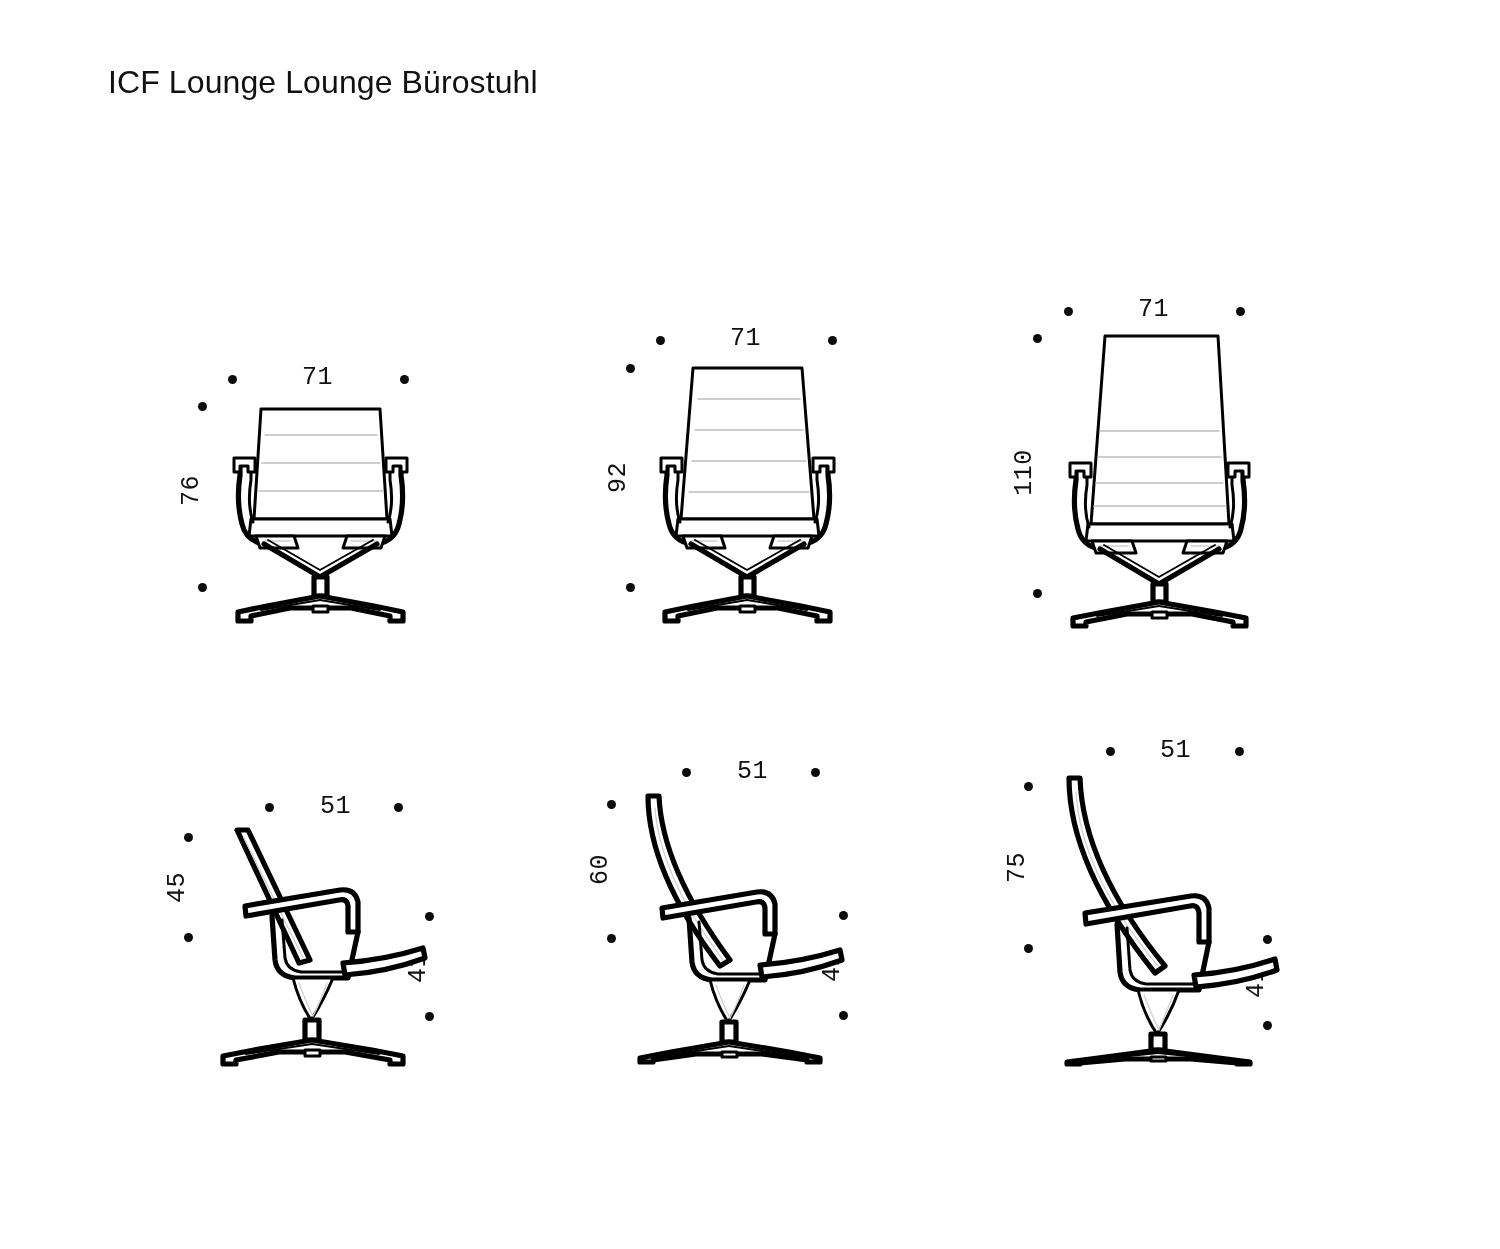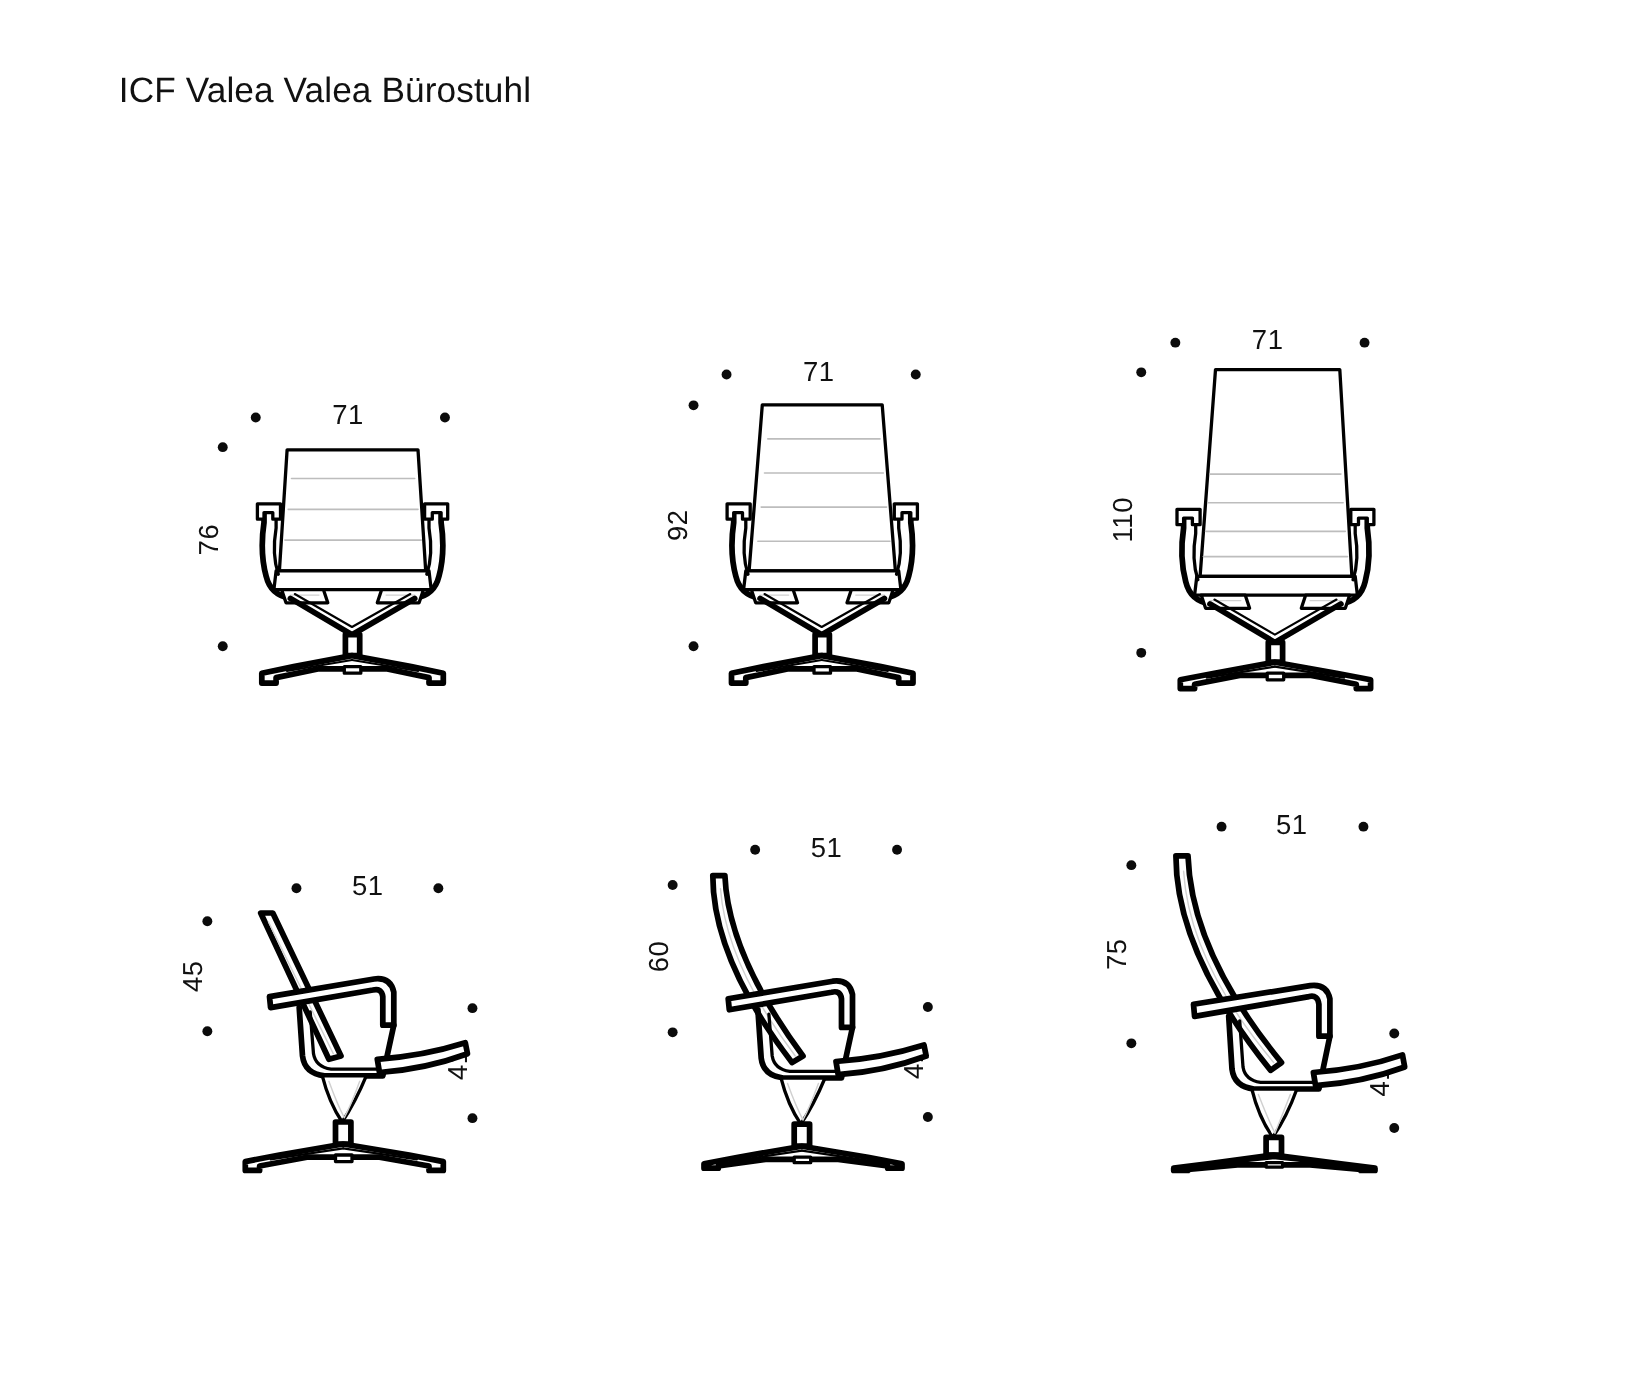--- a/index.html
+++ b/index.html
@@ -27,20 +27,21 @@
   }
   .figure-grid {
     position: absolute;
     left: 0;
     top: 0;
     width: 1500px;
     height: 1249px;
   }
   .figure {
     position: absolute;
+    font-family: Liberation Mono, monospace;
   }
   .dim-label {
     position: absolute;
     font-size: 25px;
     font-weight: 400;
     color: #111111;
     letter-spacing: 0.5px;
     line-height: 1;
     white-space: nowrap;
   }
@@ -60,21 +61,21 @@
   .ln-mid    { fill: none; stroke: #000; stroke-width: 3.0; stroke-linecap: round; stroke-linejoin: round; }
   .ln-thin   { fill: none; stroke: #000; stroke-width: 1.9; stroke-linecap: round; stroke-linejoin: round; }
   .ln-hair   { fill: none; stroke: #bdbdbd; stroke-width: 1.5; stroke-linecap: round; }
   .ln-hair2  { fill: none; stroke: #d0d0d0; stroke-width: 1.3; stroke-linecap: round; }
   .fl-white  { fill: #ffffff; stroke: #000; stroke-width: 3.0; stroke-linejoin: round; }
   .fl-white-h{ fill: #ffffff; stroke: #000; stroke-width: 5.2; stroke-linejoin: round; }
 </style>
 </head>
 <body>
 
-<div id="page-title">ICF Valea Valea Bürostuhl</div>
+<div id="page-title">ICF Lounge Lounge Bürostuhl</div>
 
 <div class="figure-grid">
 
   <div class="figure" style="left:170px; top:350px; width:300px; height:260px;">
 
     <div class="dot" style="left:58px; top:25px;"></div>
     <div class="dot" style="left:230px; top:25px;"></div>
     <div class="dot" style="left:28px; top:52px;"></div>
     <div class="dot" style="left:28px; top:233px;"></div>
 

